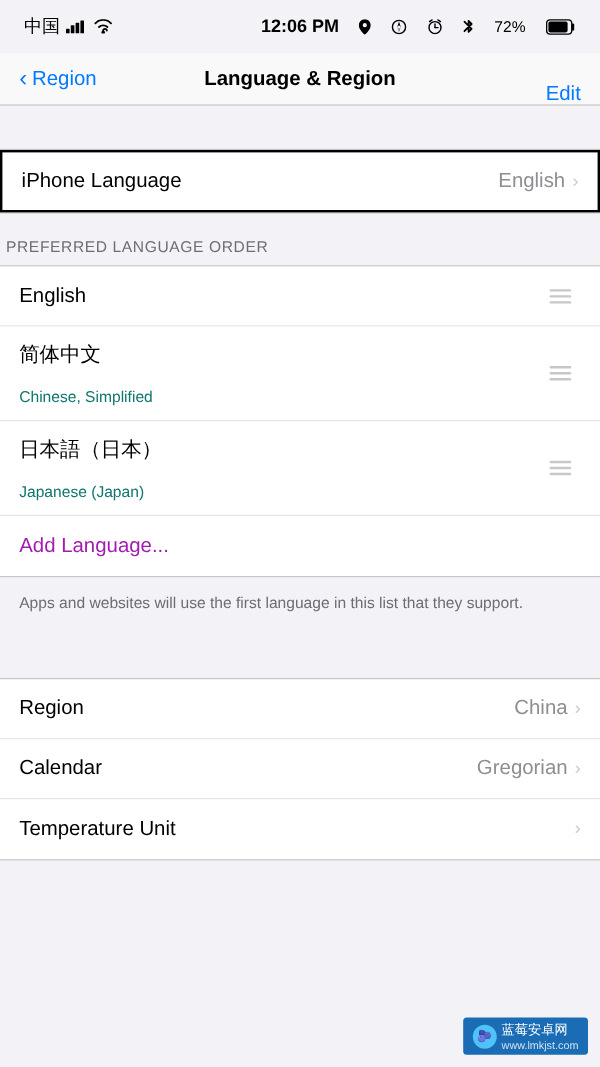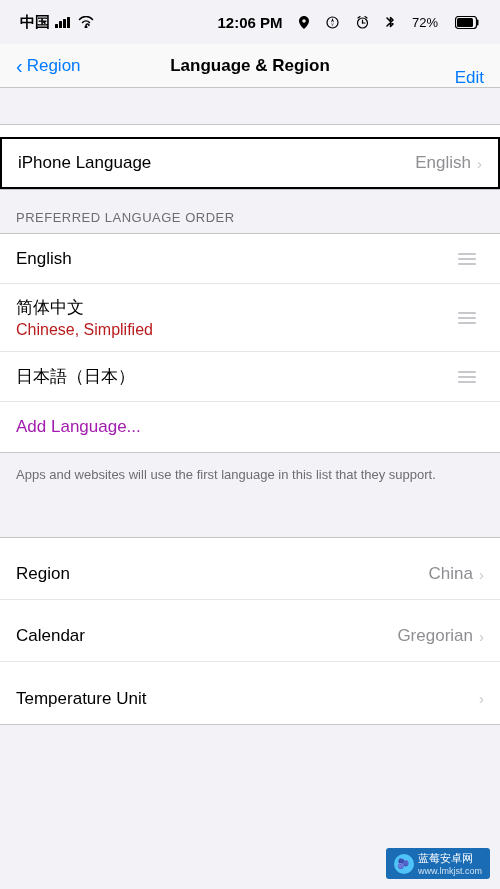--- a/index.html
+++ b/index.html
@@ -28,21 +28,21 @@
       padding: 0 20px;
       font-size: 15px;
       font-weight: 600;
     }
 
     .status-left {
       display: flex;
       align-items: center;
       gap: 5px;
       font-size: 15px;
-      font-weight: 700;
+      font-weight: 400;
     }
 
     .status-center {
       font-size: 15px;
       font-weight: 600;
       position: absolute;
       left: 50%;
       transform: translateX(-50%);
     }
 
@@ -109,21 +109,20 @@
       margin-bottom: 0;
     }
 
     .section-row {
       display: flex;
       align-items: center;
       justify-content: space-between;
       padding: 14px 16px;
       border-bottom: 1px solid #e5e5ea;
       min-height: 50px;
-      margin-top: 12px;
     }
 
     .section-row:last-child {
       border-bottom: none;
     }
 
     .section-row.highlighted {
       border: 2px solid #000;
     }
 
@@ -140,21 +139,21 @@
       font-size: 17px;
     }
 
     .chevron-right {
       color: #c7c7cc;
       font-size: 15px;
     }
 
     
     .section-header {
-      padding: 20px 16px 8px 16px;
+      padding: 20px 16px 8px 5px;
       font-size: 13px;
       color: #6d6d72;
       text-transform: uppercase;
       letter-spacing: 0.5px;
     }
 
     
     .lang-section {
       background: #fff;
       border-top: 1px solid #c6c6c8;
@@ -173,23 +172,23 @@
     .lang-row:last-child {
       border-bottom: none;
     }
 
     .lang-name-primary {
       font-size: 17px;
       color: #000;
     }
 
     .lang-name-secondary {
-      font-size: 16px;
-      color: #b91c1c;
-      margin-top: 2px;
+      font-size: 13px;
+      color: #0f766e;
+      margin-top: 16px;
     }
 
     .add-language {
       padding: 14px 16px;
       font-size: 17px;
       color: #a21caf;
       cursor: pointer;
       min-height: 50px;
       display: flex;
       align-items: center;
@@ -372,20 +371,21 @@
             <div class="drag-line"></div>
           </div>
         </div>
       </div>
     </div>
 
     <div class="lang-row">
       <div class="lang-row-content">
         <div class="lang-row-text">
           <span class="lang-name-primary">日本語（日本）</span>
+          <span class="lang-name-secondary">Japanese (Japan)</span>
         </div>
         <div class="drag-handle">
           <div class="drag-lines">
             <div class="drag-line"></div>
             <div class="drag-line"></div>
             <div class="drag-line"></div>
           </div>
         </div>
       </div>
     </div>

